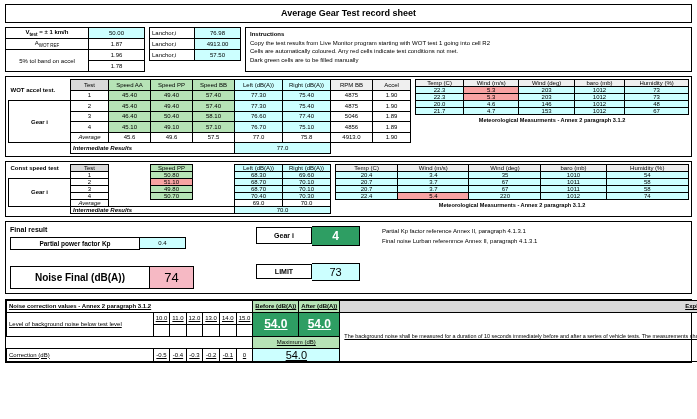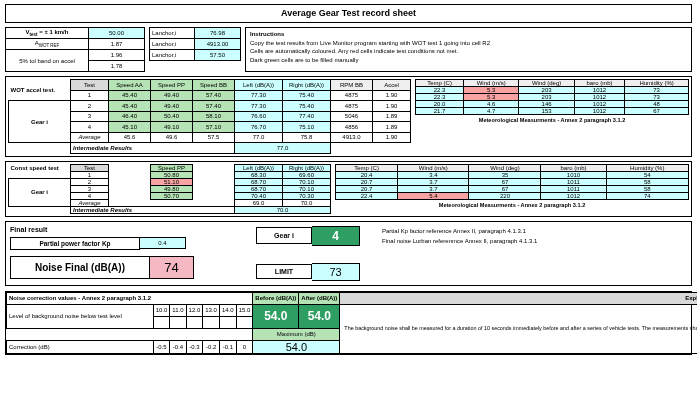--- a/index.html
+++ b/index.html
@@ -68,35 +68,35 @@
   
   .fr { margin: 0 2px 5px 2px; border: 1px solid #000; padding: 4px; display:flex; align-items:flex-start; gap:8px; }
   .fr-col1 { width: 230px; }
   .fr-col2 { width: 120px; text-align:center; }
   .fr-col3 { flex:1; padding-left:6px; line-height:1.7; }
 
   .ppf { display:flex; align-items:center; }
   .ppf .cap { font-weight:bold; font-size:6.5px; width:130px; text-align:center; border:1px solid #000; padding:2px 0; }
   .ppf .v { width:46px; border:1px solid #000; border-left:none; text-align:center; padding:2px 0; }
 
-  .noise-final { display:flex; align-items:center; margin-top:6px; }
+  .noise-final { display:flex; align-items:center; margin-top:16px; }
   .noise-final .cap { font-weight:bold; font-size:10px; width:140px; text-align:center; border:1px solid #000; padding:5px 0; }
   .noise-final .v { width:44px; border:1px solid #000; border-left:none; text-align:center; font-size:13px; padding:3px 0; }
 
   .geari-row { display:flex; align-items:center; justify-content:center; }
   .geari-row .cap { font-weight:bold; font-size:7px; width:56px; border:1px solid #000; text-align:center; padding:4px 0; }
   .geari-row .v { width:48px; border:1px solid #000; border-left:none; text-align:center; font-size:12px; font-weight:bold; padding:2px 0; }
   .limit-row { display:flex; align-items:center; justify-content:center; margin-top:17px; }
   .limit-row .cap { font-weight:bold; font-size:7px; width:56px; border:1px solid #000; text-align:center; padding:3px 0; }
   .limit-row .v { width:48px; border:1px solid #000; border-left:none; text-align:center; font-size:11px; padding:2px 0; }
 
   
   .nc { margin: 0 2px; border: 1px solid #000; }
   .nc table { width:100%; }
-  .nc td { height: 12px; }
+  .nc td { height: 12px; text-decoration: underline; }
   .nc .hdrrow td { font-weight:bold; }
   .expl { font-size:5.4px; line-height:1.5; text-align:left; padding:2px 4px; }
   .big-val { font-size:12px; font-weight:bold; }
   .mid-val { font-size:11px; }
   .sub { vertical-align: sub; font-size: 4.5px; }
 </style>
 </head>
 <body>
 
 <div class="sheet">

